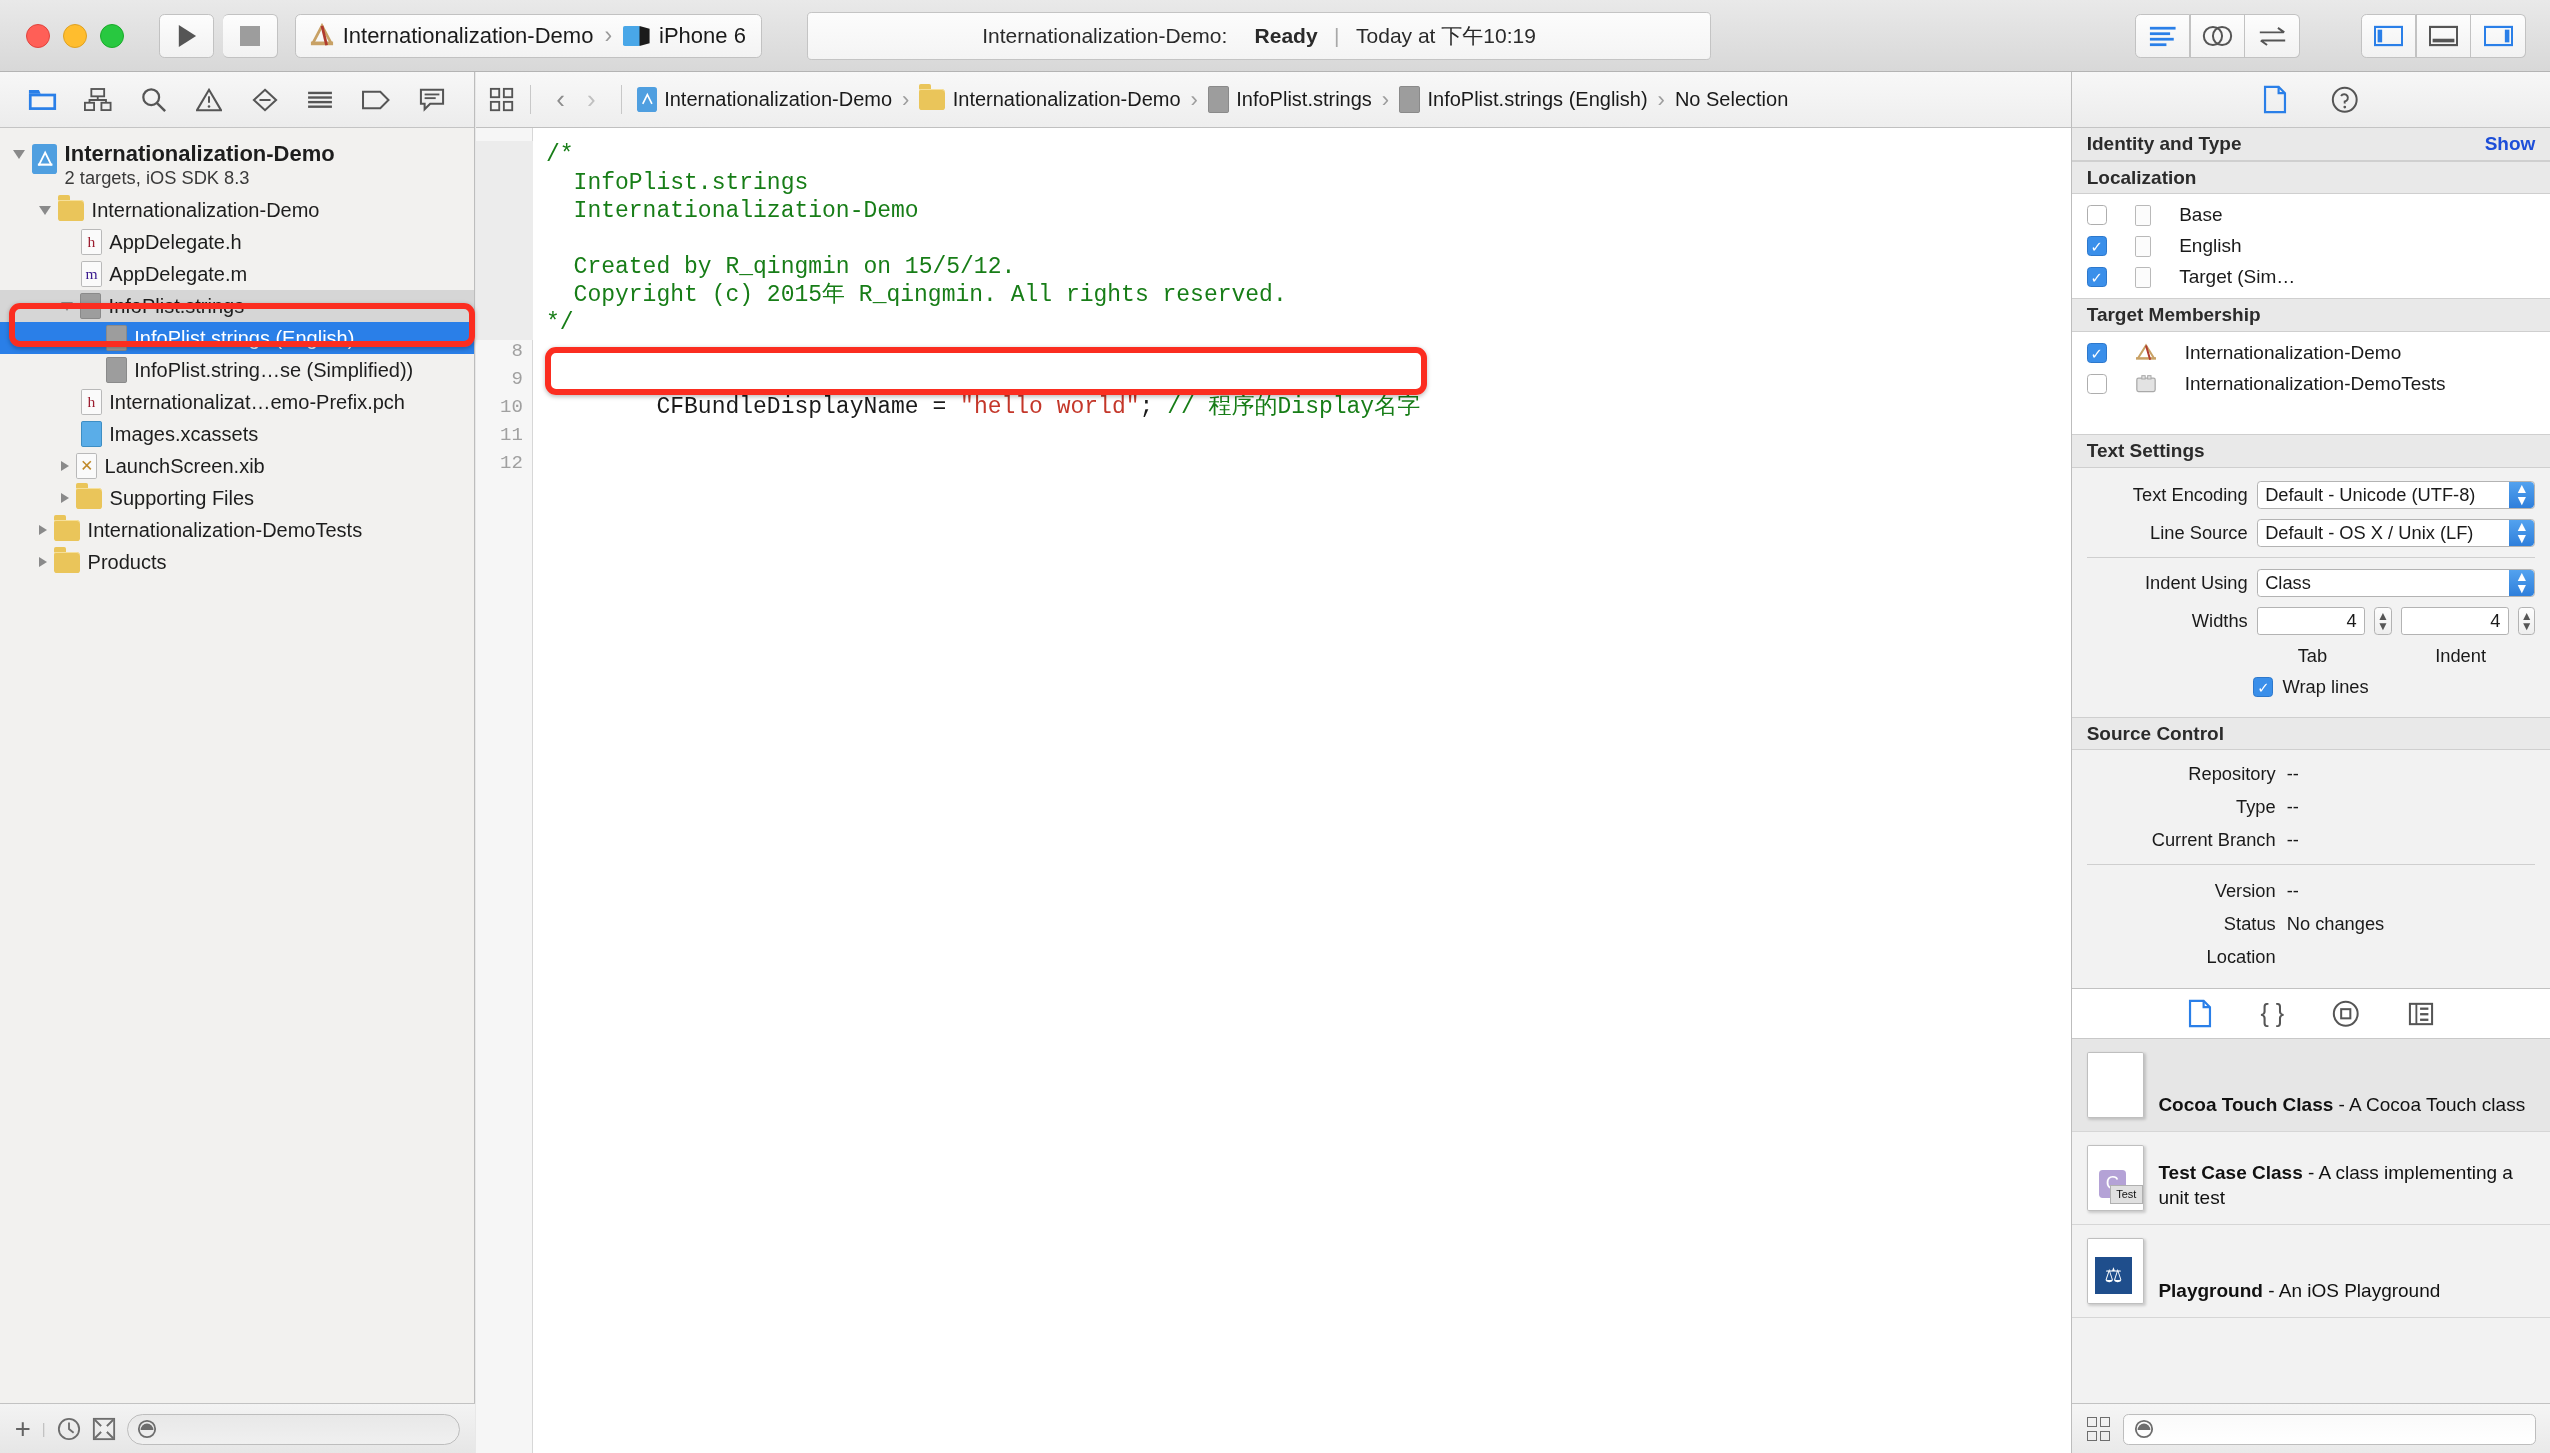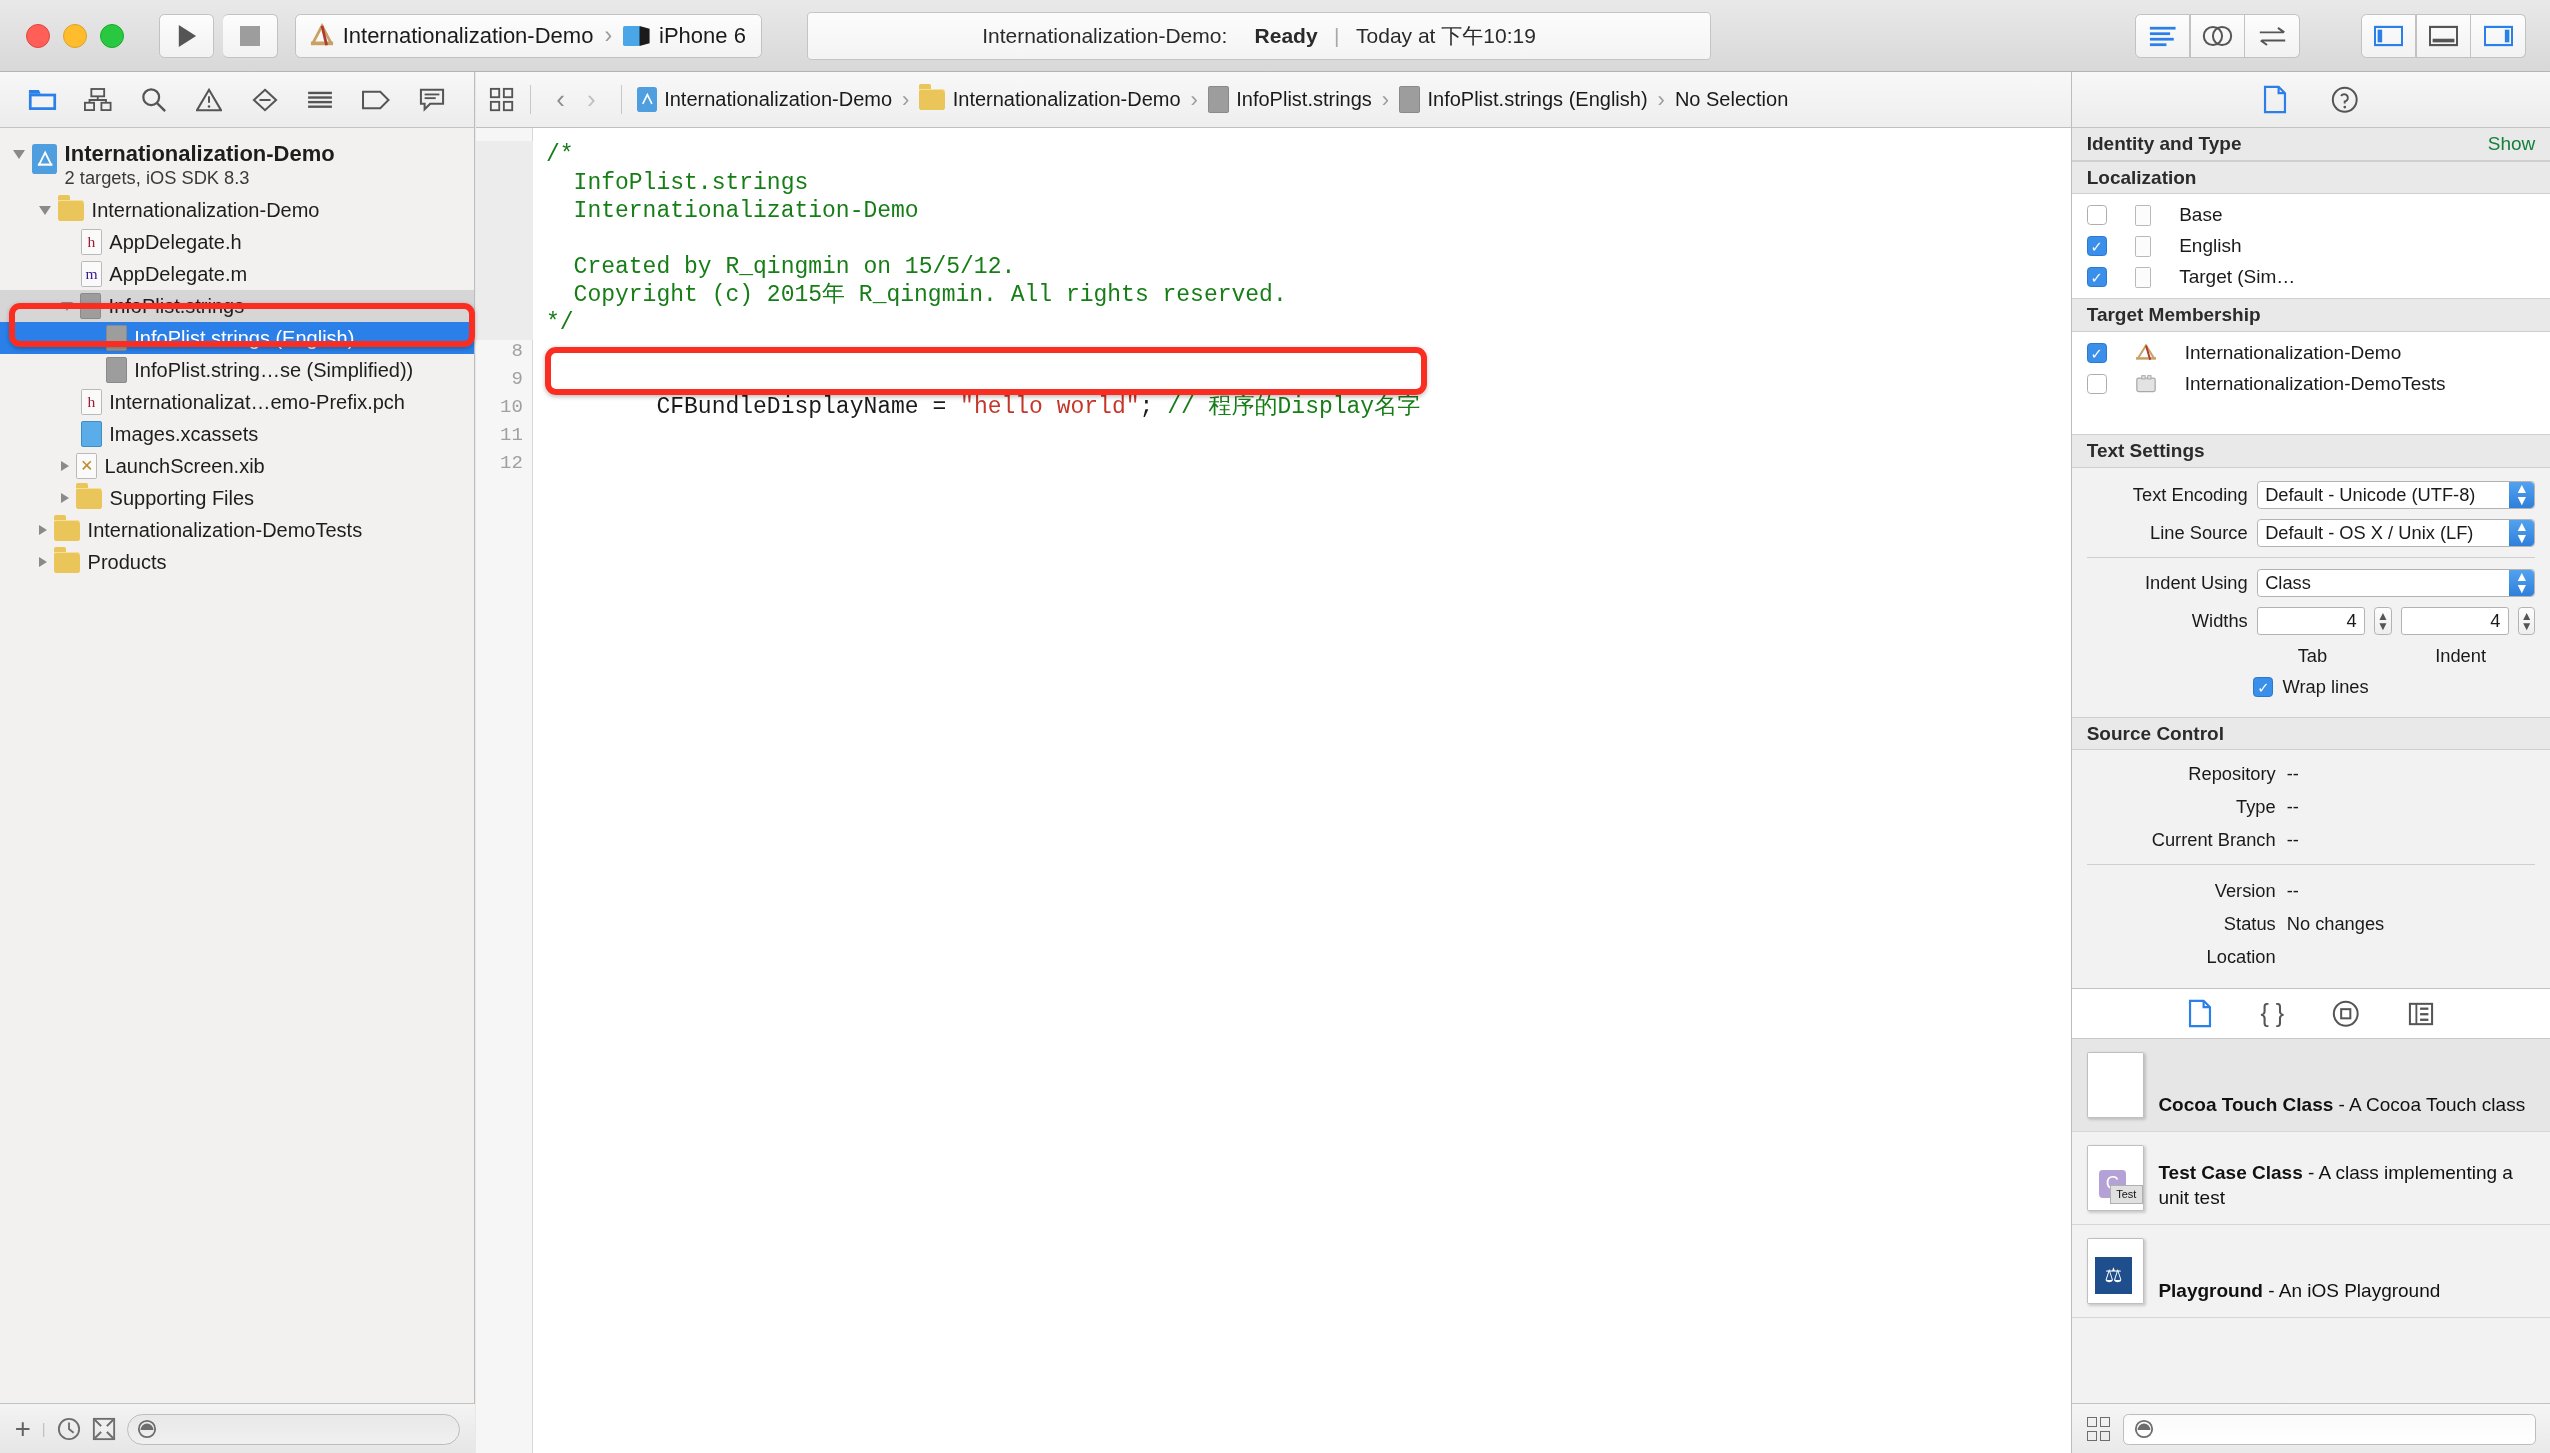--- a/index.html
+++ b/index.html
@@ -180,21 +180,21 @@
     height: 56px; display:flex; align-items:center; justify-content:center; gap:44px;
     background: linear-gradient(to bottom,#f7f7f7,#ececec);
     border-bottom:0.9px solid #c4c4c4;
   }
   .sect-head {
     height: 33px; display:flex; align-items:center; justify-content:space-between;
     padding: 0 14.7px; background:#e9e9e9; border-bottom:0.9px solid #cfcfcf;
     border-top:0.9px solid #cfcfcf;
     font-size: 19px; font-weight: bold; color:#2b2b2b;
   }
-  .show-link { font-weight:normal; color:#15803d; font-size:19px; }
+  .show-link { font-weight:bold; color:#1d4ed8; font-size:19px; }
   .white-list { background:#fff; border-bottom:0.9px solid #cfcfcf; padding: 5.5px 0; }
   .cb-row { height: 31px; display:flex; align-items:center; gap:28px; padding: 0 14.7px; font-size:19px; color:#1a1a1a; }
   .cbox {
     width:20px; height:20px; border-radius:3.7px; border:0.9px solid #aeaeae;
     background:#fff; flex:none; display:flex; align-items:center; justify-content:center;
   }
   .cbox.on { background:#3a8fea; border-color:#2d78cc; color:#fff; font-size:14.7px; }
   .mini-doc { width:16.5px; height:21px; background:#fcfcfc; border:0.9px solid #b9b9b9; border-radius:1.8px; flex:none; }
   .mini-target { width:22px; height:20px; flex:none; }
 

